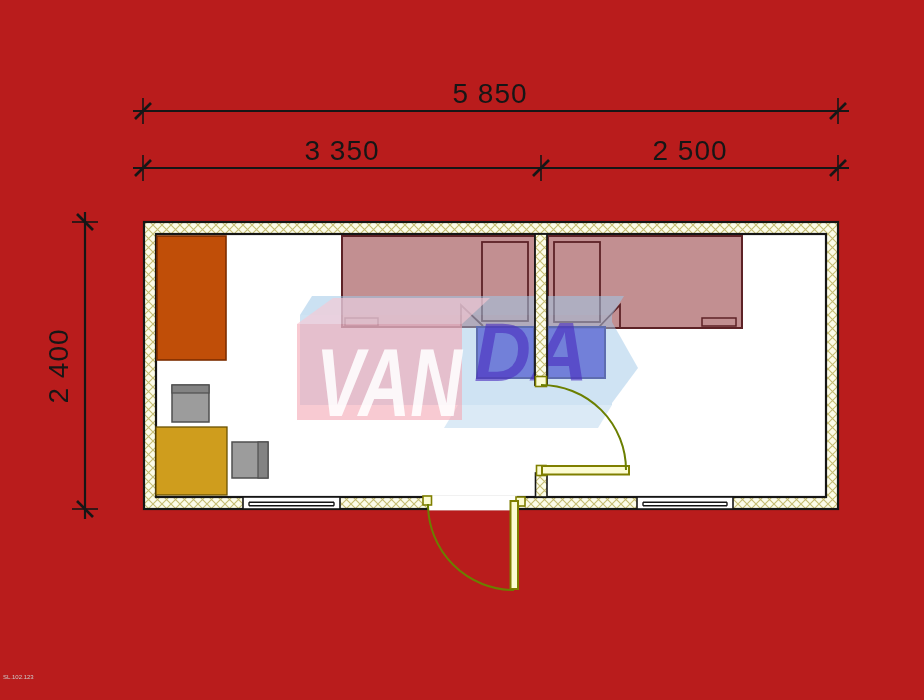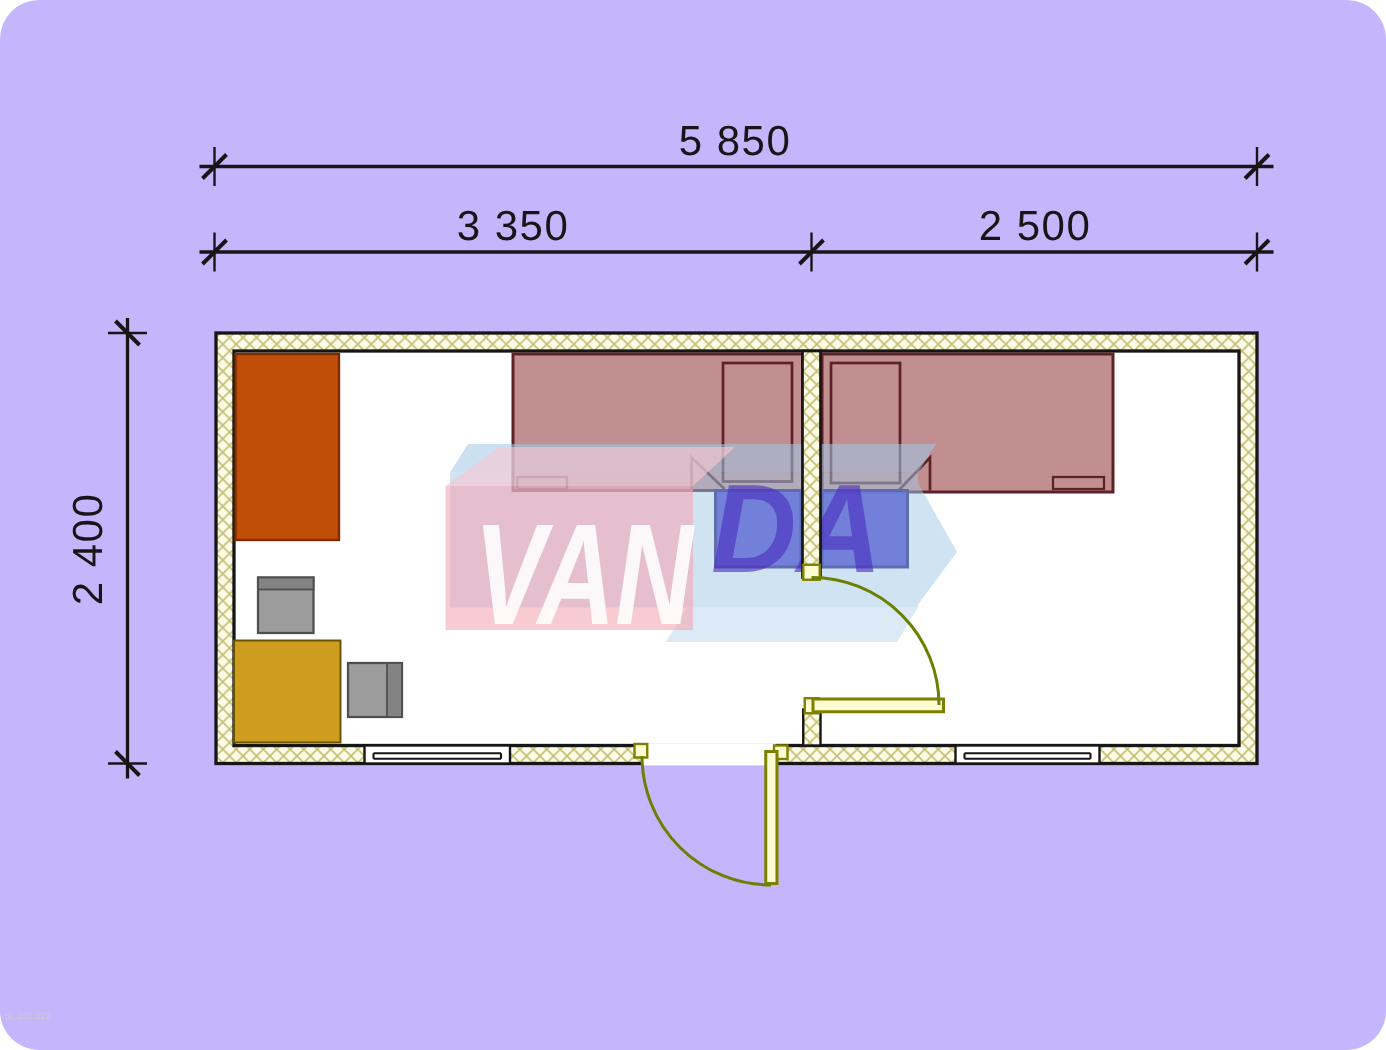--- a/index.html
+++ b/index.html
@@ -1,17 +1,17 @@
 <!DOCTYPE html>
 <html><head>
 <meta charset="utf-8">
 <style>
   html,body{margin:0;padding:0;background:#ffffff;}
-  .canvas{position:relative;width:924px;height:700px;background:#c4b5fd;overflow:hidden;
-          font-family:"Liberation Sans", sans-serif;border-radius:26px;}
+  .canvas{position:relative;width:924px;height:700px;background:#b91c1c;overflow:hidden;
+          font-family:"Liberation Sans", sans-serif;}
   svg{display:block;}
   .dimtext{font-family:"Liberation Sans", sans-serif;font-size:28px;fill:#161616;letter-spacing:1px;}
   .stamp{font-family:"Liberation Sans", sans-serif;font-size:6px;fill:#cccccc;}
   .wmtext1{font-family:"Liberation Sans", sans-serif;font-weight:bold;font-style:italic;}
 </style>
 </head>
 <body>
 
 <div class="canvas">
 <svg width="924" height="700" viewBox="0 0 924 700">

